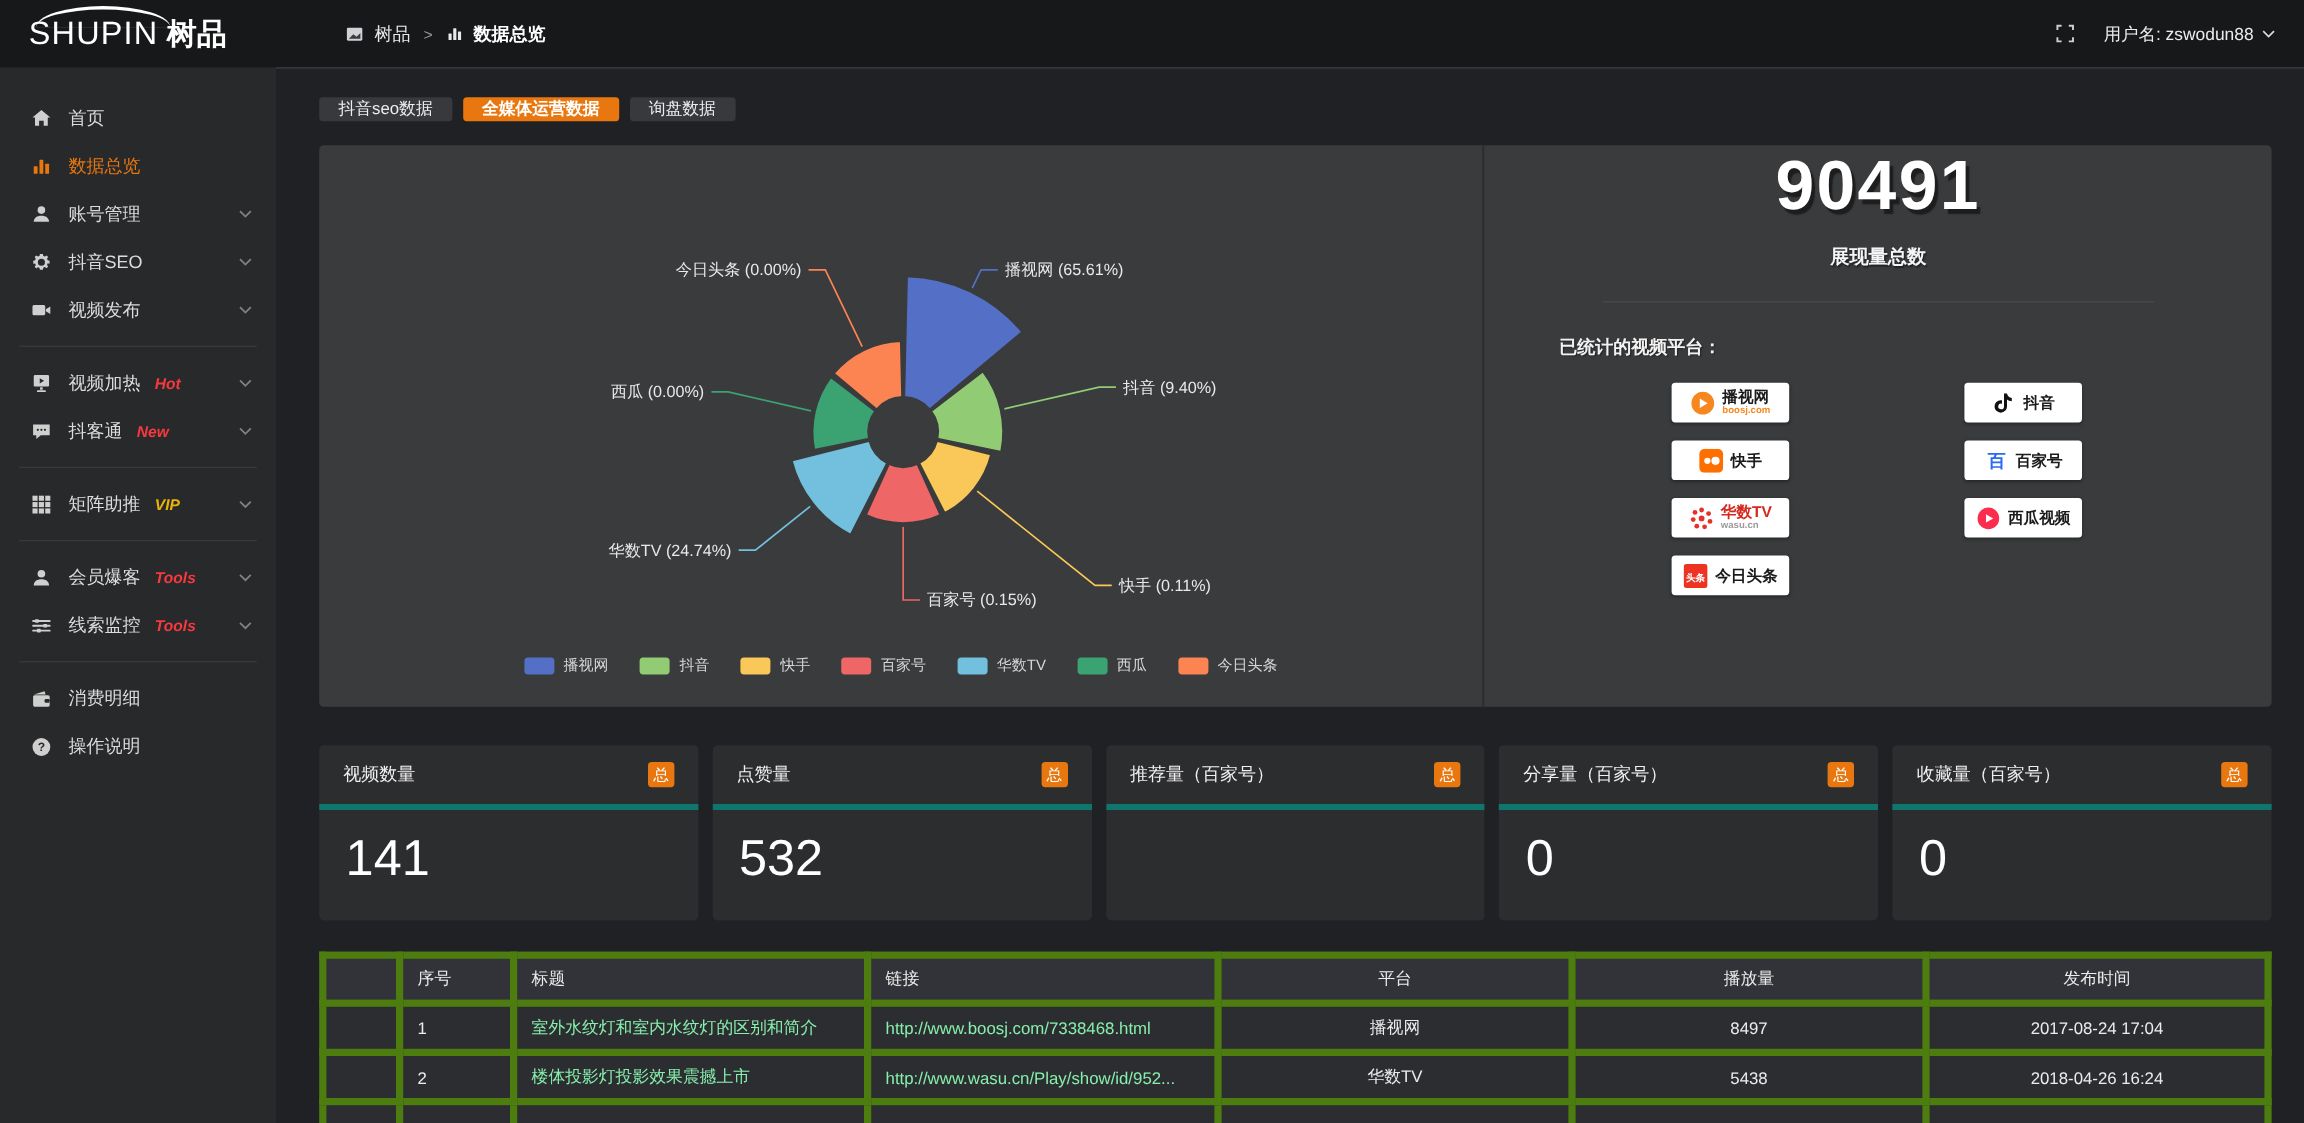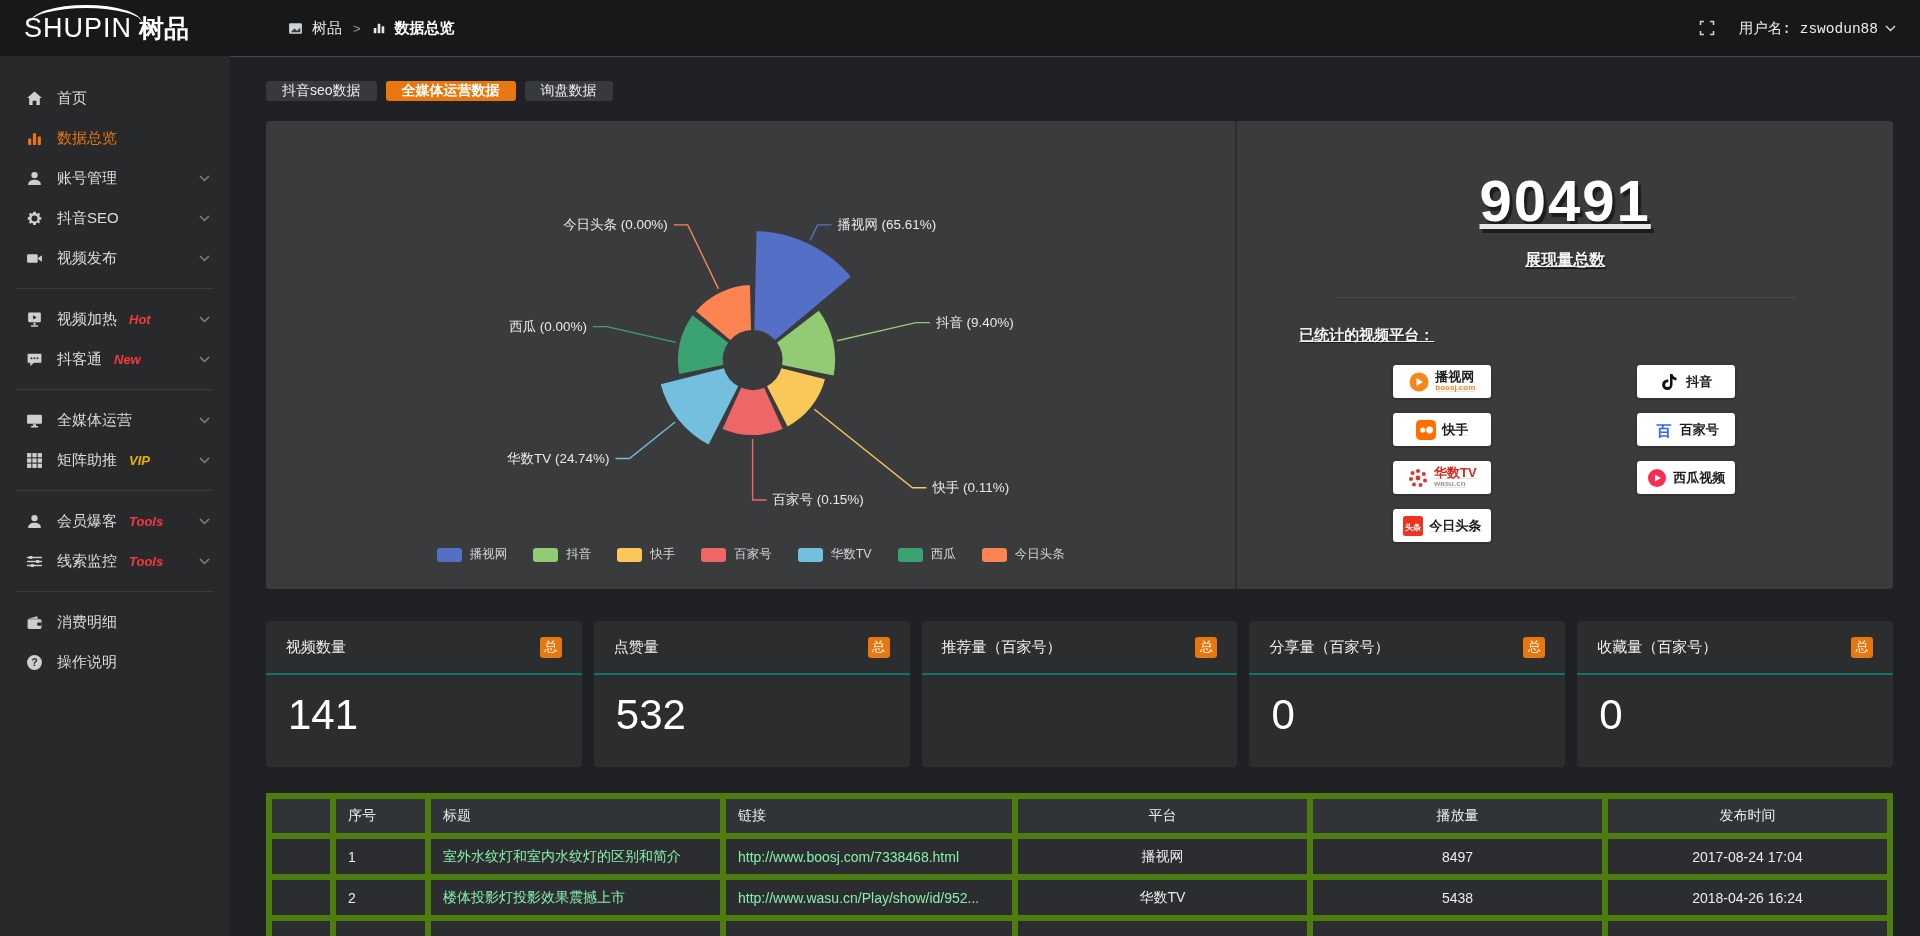--- a/index.html
+++ b/index.html
@@ -12,21 +12,21 @@
   .logo-arc { position:absolute; top:-7px; left:6px; width:112px; height:18px;
     border-top:3px solid #fff; border-radius:50% 50% 0 0/100% 100% 0 0; }
   .logo-en { font-size:27px; font-weight:400; letter-spacing:1px; color:#fff; }
   .logo-cn { font-size:25px; font-weight:900; color:#fff; margin-left:7px; }
   .breadcrumb { display:flex; align-items:center; gap:9px; margin-left:56px; font-size:15px; color:#e8e8e8; }
   .bc-icon svg { display:block; }
   .bc-sep { color:#9a9a9a; font-size:13px; margin:0 2px; }
   .bc-current { font-weight:700; color:#fff; }
   .topbar-right { margin-left:auto; display:flex; align-items:center; gap:24px; font-size:14.5px; color:#ececec; }
   .fs-btn { cursor:pointer; display:flex; }
-  .user-wrap { display:flex; align-items:center; gap:7px; cursor:pointer;font-family:Liberation Mono, monospace; }
+  .user-wrap { display:flex; align-items:center; gap:7px; cursor:pointer; }
 
   
   .sidebar { position:absolute; top:56px; left:0; bottom:0; width:230px; background:#28292b; padding-top:22px; }
   .side-item { height:40px; display:flex; align-items:center; padding:0 20px 0 26px; font-size:15px;
     color:#dcdcdc; cursor:pointer; }
   .side-item .s-icon { width:18px; height:18px; margin-right:13px; color:#cfcfcf; flex:0 0 auto; display:flex; align-items:center; }
   .side-item.active, .side-item.active .s-icon { color:#e8770f; }
   .s-badge { font-size:13px; font-weight:700; font-style:italic; margin-left:12px; }
   .s-chev { margin-left:auto; display:flex; opacity:.75; }
   .side-div { border-top:1px solid #3a3b3d; margin:10px 16px; }
@@ -41,42 +41,42 @@
   .tab.active { background:#e8770f; color:#fff; font-weight:700; }
 
   
   .panel-row { margin-top:20px; height:468px; background:#3a3b3d; border-radius:4px; display:flex; position:relative; }
   .chart-section { width:59.7%; position:relative; border-right:2px solid #2d2e30; }
   .chart-section svg.rose { position:absolute; inset:0; width:100%; height:100%; }
   .legend { position:absolute; bottom:26px; left:0; width:100%; display:flex; justify-content:center; gap:26px; }
   .legend-item { display:flex; align-items:center; gap:8px; font-size:12.5px; color:#d6d6d6; cursor:pointer; }
   .legend-swatch { width:25px; height:14px; border-radius:3px; }
 
-  .summary-section { flex:1; padding-top:46px; text-align:center; position:relative;text-decoration:underline; }
+  .summary-section { flex:1; text-align:center; position:relative; }
   .big-number { font-size:58px; font-weight:800; color:#fff; letter-spacing:2px;
     text-shadow:3px 4px 1px rgba(0,0,0,.5); }
   .big-label { margin-top:16px; font-size:16px; font-weight:700; color:#f5f5f5; text-shadow:1px 2px 1px rgba(0,0,0,.45); }
   .sum-divider { width:70%; margin:26px auto 0; border-top:1px solid #4a4b4d; }
   .platforms-label { margin:28px 0 0 62px; text-align:left; font-size:15px; font-weight:700; color:#f2f2f2;
     text-shadow:1px 1px 1px rgba(0,0,0,.4); }
   .platform-grid { display:flex; gap:146px; margin:20px 0 0 156px; }
   .p-col { display:flex; flex-direction:column; gap:15px; }
   .pbadge { width:98px; height:33px; background:#fff; border-radius:3px; display:flex; align-items:center;
     justify-content:center; gap:6px; box-shadow:0 1px 3px rgba(0,0,0,.35); }
   .pbadge .p-ic { width:20px; height:20px; display:flex; align-items:center; justify-content:center; flex:0 0 auto; }
   .p-txt { display:flex; flex-direction:column; align-items:flex-start; line-height:1.05; }
   .p-name { font-size:13px; font-weight:700; color:#1b1b1b; white-space:nowrap; }
   .p-sub { font-size:8px; font-weight:700; color:#f6871f; }
   .p-sub.gray { color:#9a9a9a; }
 
   
   .cards { display:flex; gap:12px; margin-top:32px; }
   .card { flex:1; height:146px; background:#2c2d2f; border-radius:4px; display:flex; flex-direction:column; }
   .card-head { height:54px; display:flex; align-items:center; justify-content:space-between;
-    padding:0 20px; border-bottom:2px solid #0f766e; }
+    padding:0 20px; border-bottom:5px solid #0f766e; }
   .card-label { font-size:15px; color:#f0f0f0; }
   .card-badge { width:22px; height:21px; background:#e8770f; color:#fff; font-size:13px; border-radius:3px;
     display:flex; align-items:center; justify-content:center; cursor:pointer; }
   .card-value { padding:16px 22px; font-size:42px; font-weight:500; color:#fff; }
 
   
   .table-wrap { margin-top:26px; }
   table { width:100%; border-collapse:collapse; background:#2c2d30; table-layout:fixed; }
   th, td { border:6px solid #4d7c0f; font-size:14px; color:#ececec; padding:0 12px; height:40px;
     font-weight:400; overflow:hidden; white-space:nowrap; text-overflow:ellipsis; }
@@ -218,35 +218,20 @@
         </span>
         <span>抖客通</span>
         <span class="s-badge" style="color:#f5393f">New</span>
         <span class="s-chev">
           <svg width="11" height="7" viewBox="0 0 11 7" fill="none" stroke="#9aa0a6" stroke-width="1.5">
             <path d="M1 1l4.5 4.5L10 1"></path>
           </svg>
         </span>
       </div>
       <div class="side-div"></div>
-      <div class="side-item">
-        <span class="s-icon">
-          <svg width="17" height="17" viewBox="0 0 16 16" fill="currentColor">
-            <rect x="1" y="2.5" width="14" height="8.5" rx="1"></rect>
-            <rect x="6.5" y="11.5" width="3" height="1.6"></rect>
-            <rect x="4.5" y="13.2" width="7" height="1.3" rx=".6"></rect>
-          </svg>
-        </span>
-        <span>全媒体运营</span>
-        <span class="s-chev">
-          <svg width="11" height="7" viewBox="0 0 11 7" fill="none" stroke="#9aa0a6" stroke-width="1.5">
-            <path d="M1 1l4.5 4.5L10 1"></path>
-          </svg>
-        </span>
-      </div>
       <div class="side-item">
         <span class="s-icon">
           <svg width="17" height="17" viewBox="0 0 16 16" fill="currentColor">
             <rect x="1" y="1" width="4" height="4"></rect>
             <rect x="6" y="1" width="4" height="4"></rect>
             <rect x="11" y="1" width="4" height="4"></rect>
             <rect x="1" y="6" width="4" height="4"></rect>
             <rect x="6" y="6" width="4" height="4"></rect>
             <rect x="11" y="6" width="4" height="4"></rect>
             <rect x="1" y="11" width="4" height="4"></rect>

